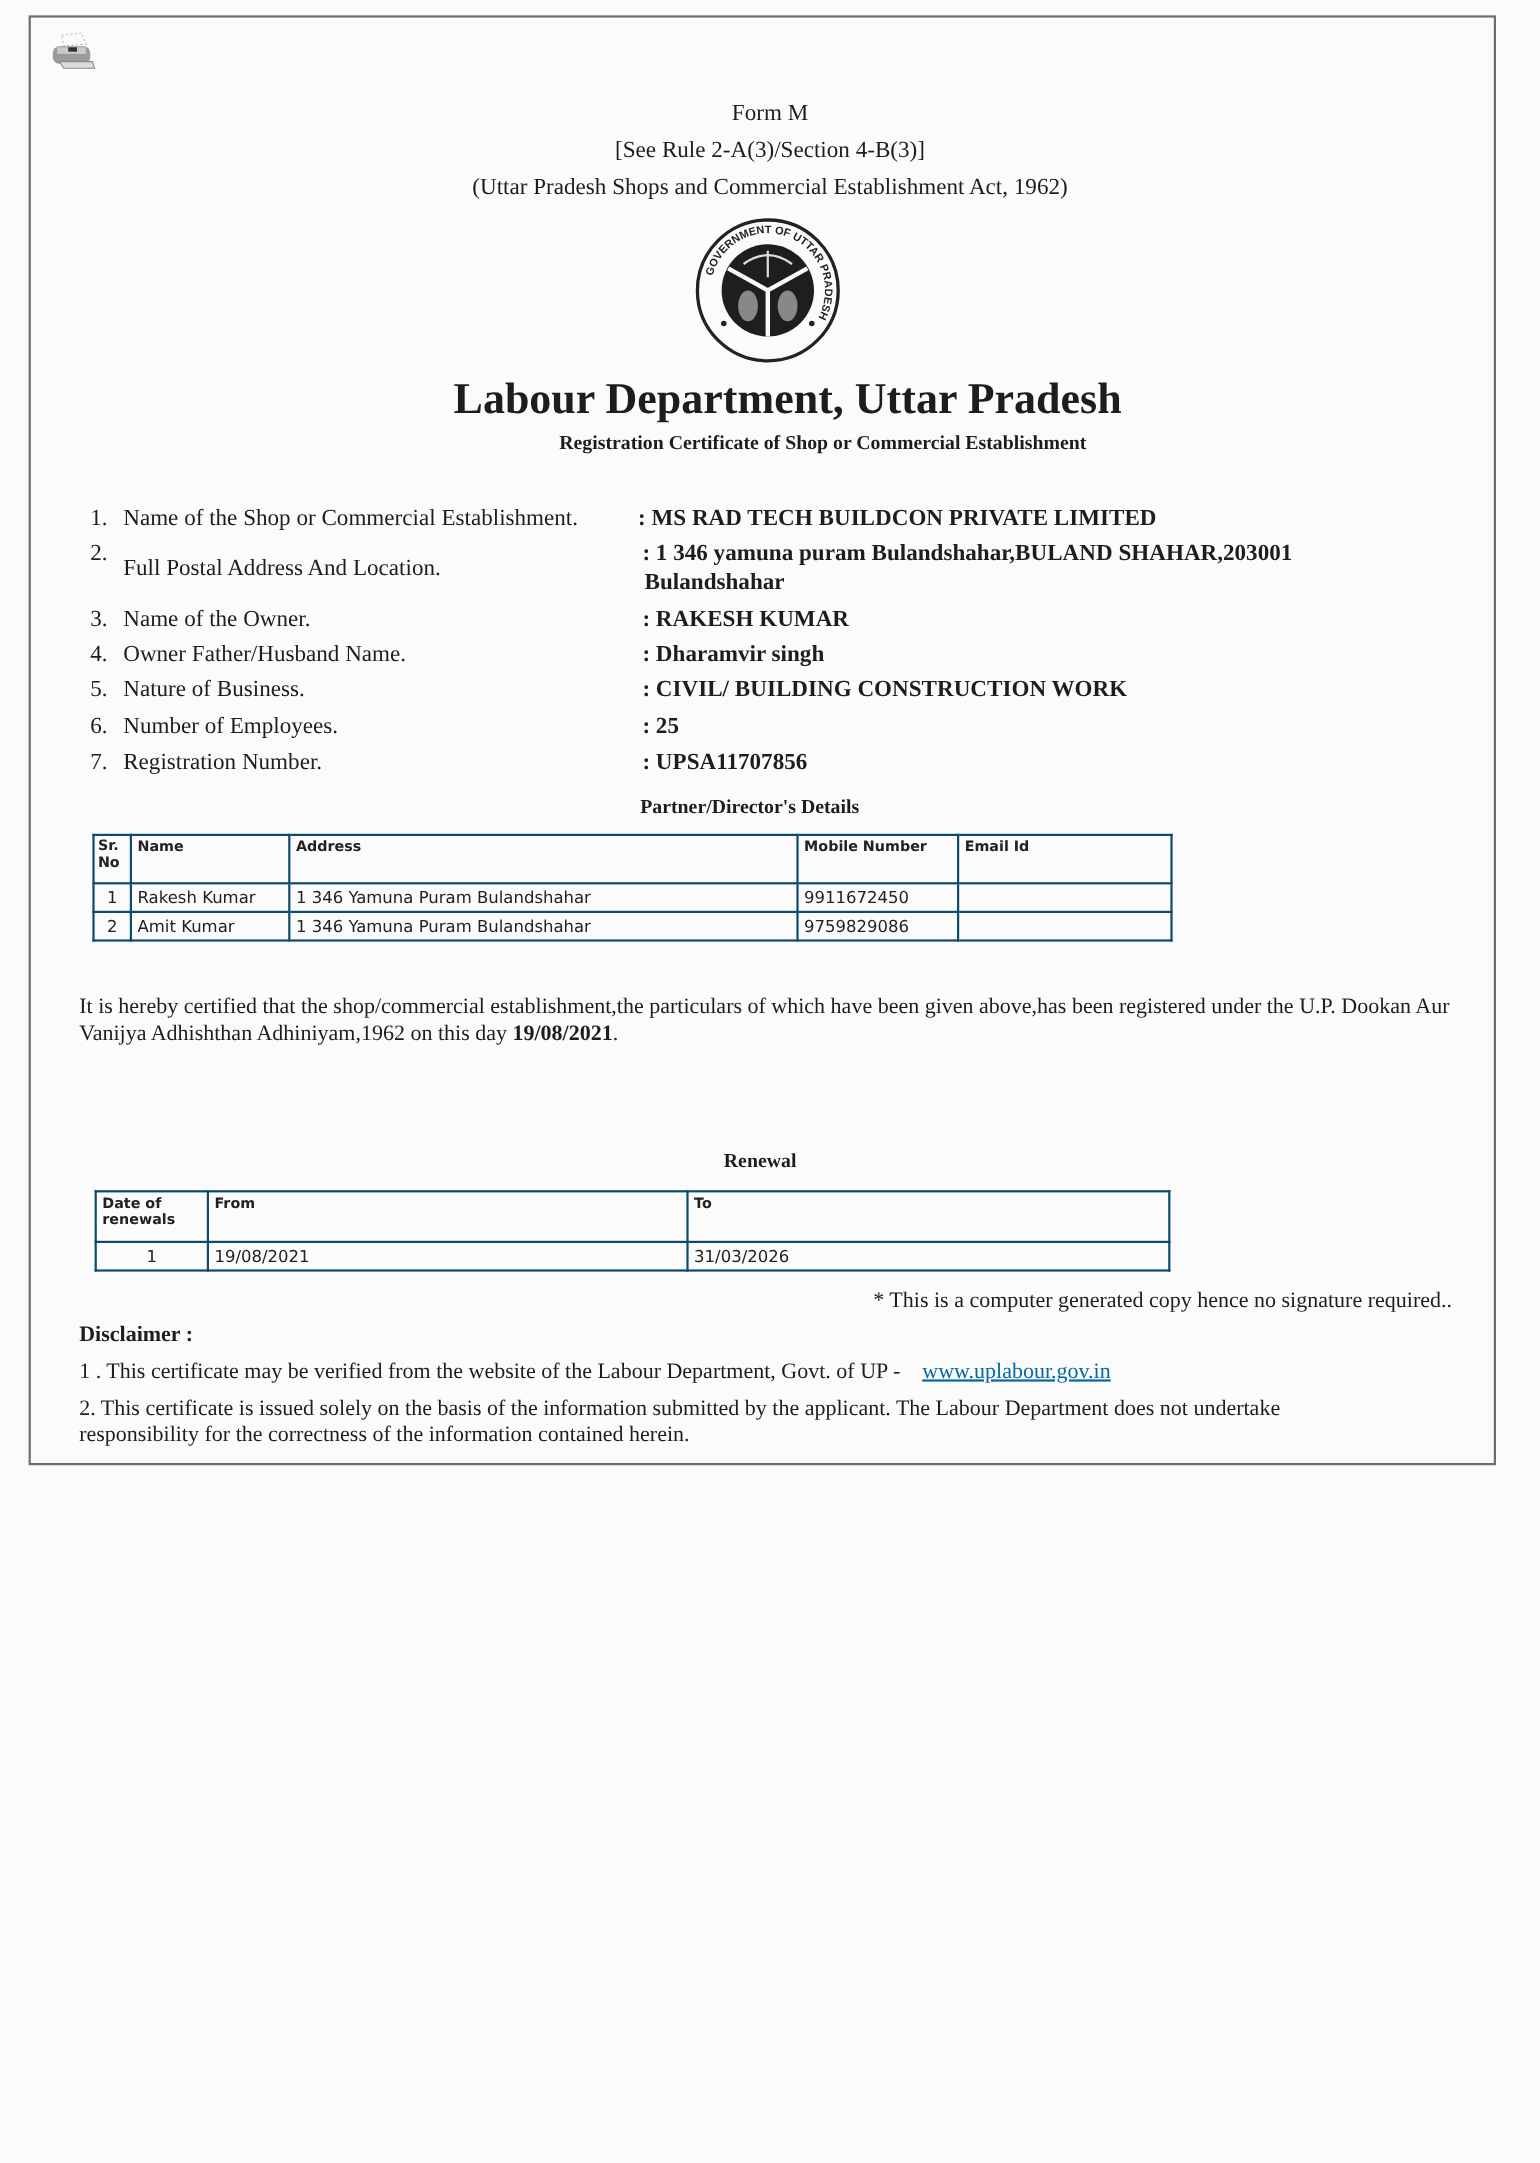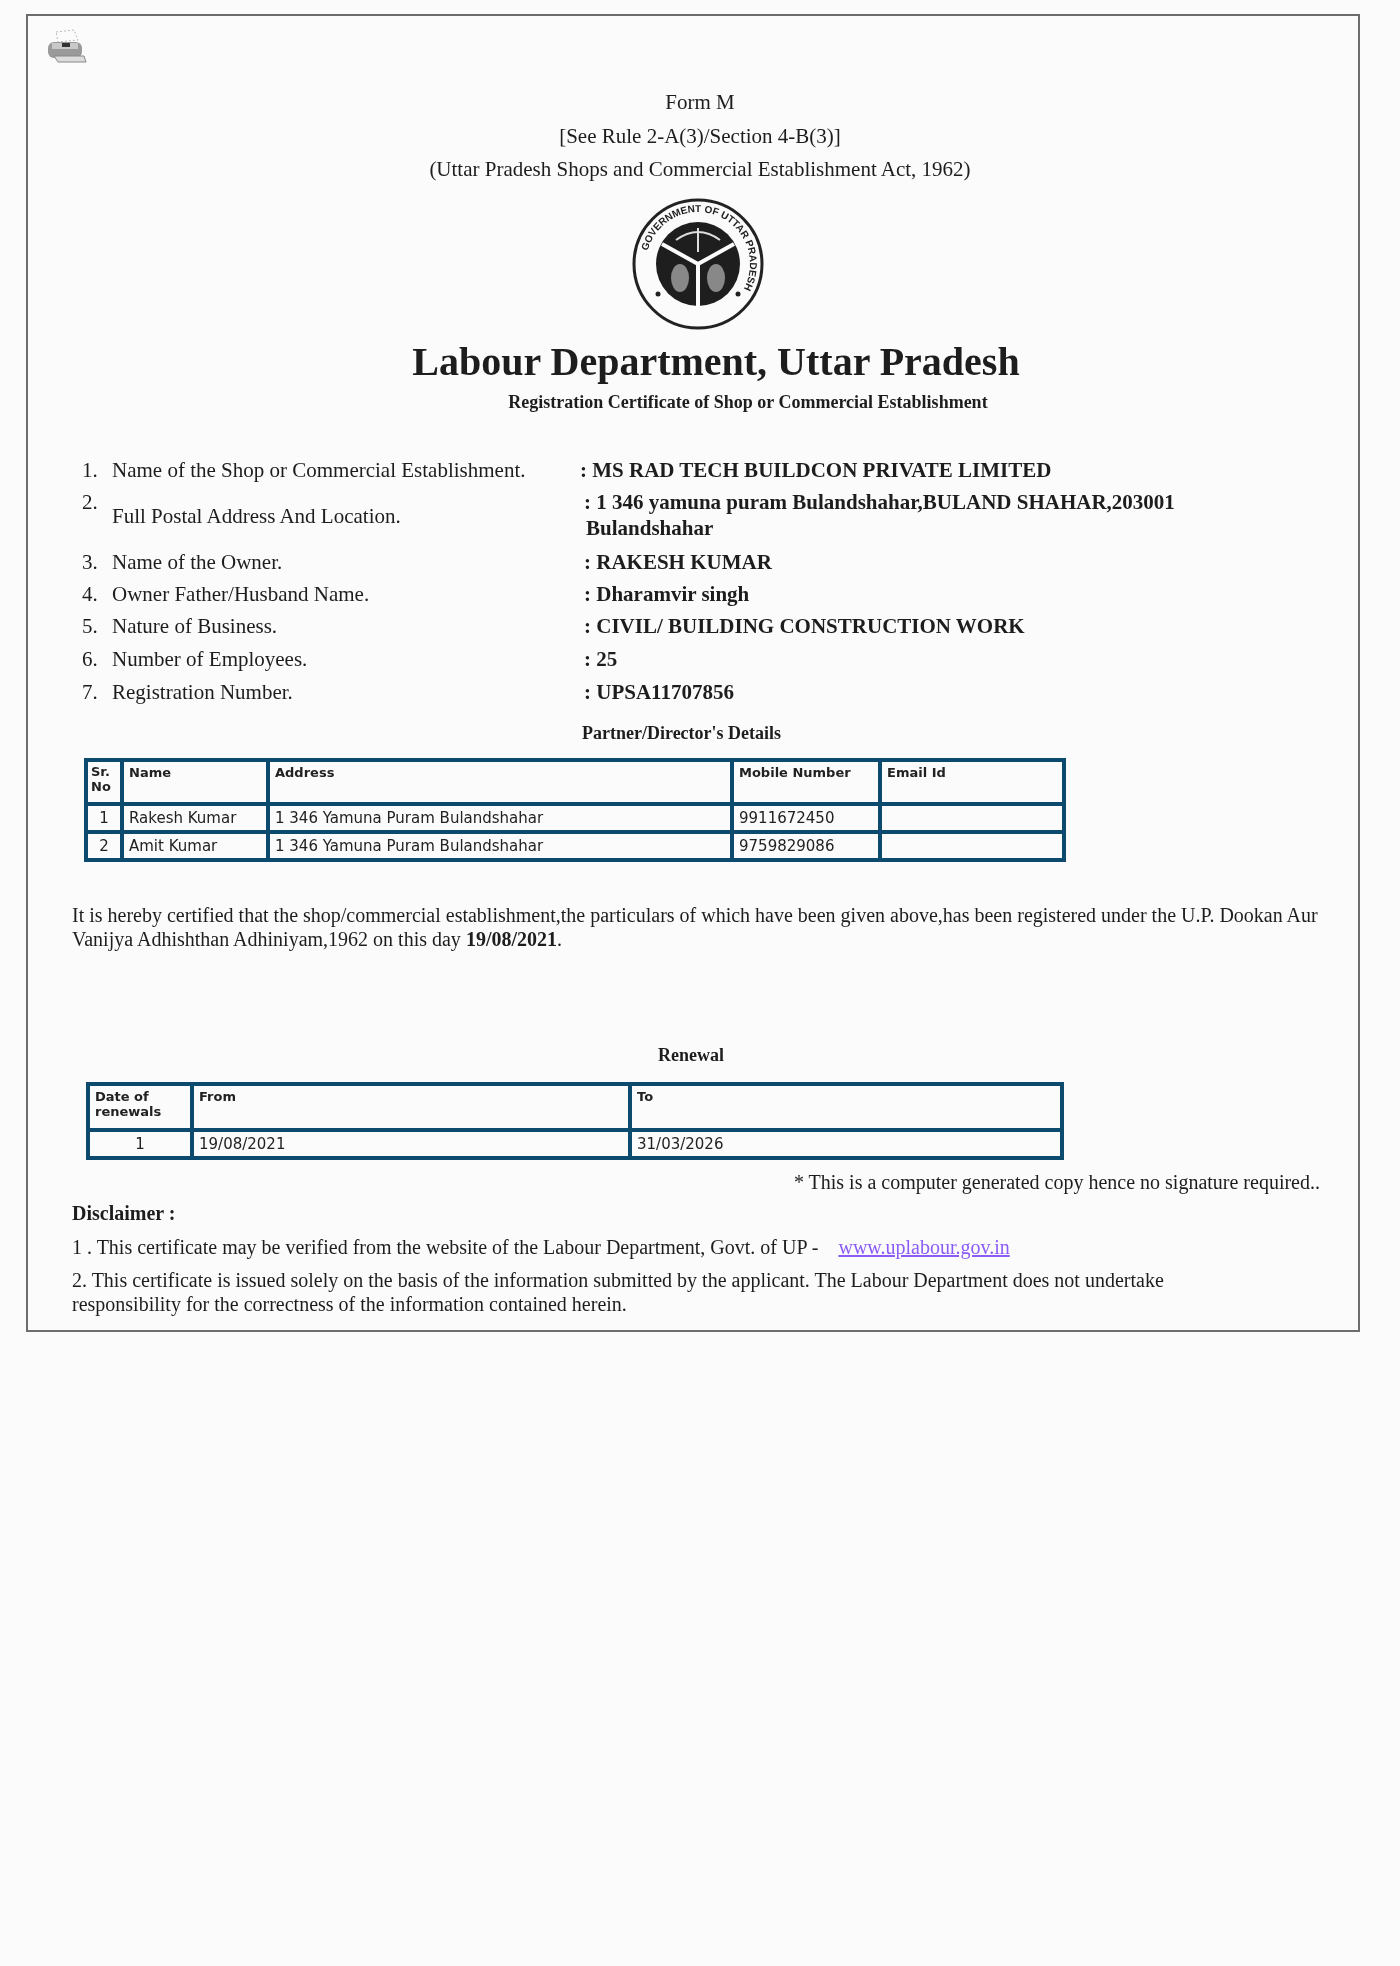--- a/index.html
+++ b/index.html
@@ -10,27 +10,27 @@
   .center { position:absolute; left:0; width:1400px; text-align:center; }
   .printer { left:44px; top:28px; width:44px; height:38px; }
   .f20 { font-size:21px; }
   .title { font-size:40px; font-weight:bold; }
   .subtitle { font-size:18px; font-weight:bold; }
   .emblem { left:630px; top:196px; width:136px; height:136px; }
   .lbl { position:absolute; left:82px; font-size:21px; }
   .num { display:inline-block; width:30px; }
   .val { position:absolute; left:584px; font-size:21px; font-weight:bold; }
   table { border-collapse:collapse; font-family:"DejaVu Sans", sans-serif; font-size:15px; color:#222; }
-  td, th { border:4px solid #0c4a6e; padding:3px 5px; text-align:left; vertical-align:top; }
+  td, th { border:2px solid #0c4a6e; padding:3px 5px; text-align:left; vertical-align:top; }
   th { font-weight:bold; font-size:13px; }
   .ptable { position:absolute; left:84px; top:758px; width:982px; }
   .rtable { position:absolute; left:86px; top:1082px; width:978px; }
   .para { position:absolute; left:72px; width:1250px; font-size:20px; line-height:24px; }
   .right { position:absolute; right:80px; text-align:right; font-size:20px; line-height:28px; }
-  a.link { color:#8b5cf6; }
+  a.link { color:#0369a1; }
 </style>
 </head>
 <body>
 
 <div class="frame"></div>
 
 <svg class="abs printer" viewBox="0 0 44 38">
   <path d="M12 4 L30 2 L34 12 L14 14 Z" fill="none" stroke="#bbb" stroke-dasharray="2 2"></path>
   <rect x="4" y="14" width="34" height="16" rx="6" fill="#9a9a9a"></rect>
   <rect x="8" y="15" width="26" height="6" fill="#c9c9c9"></rect>

